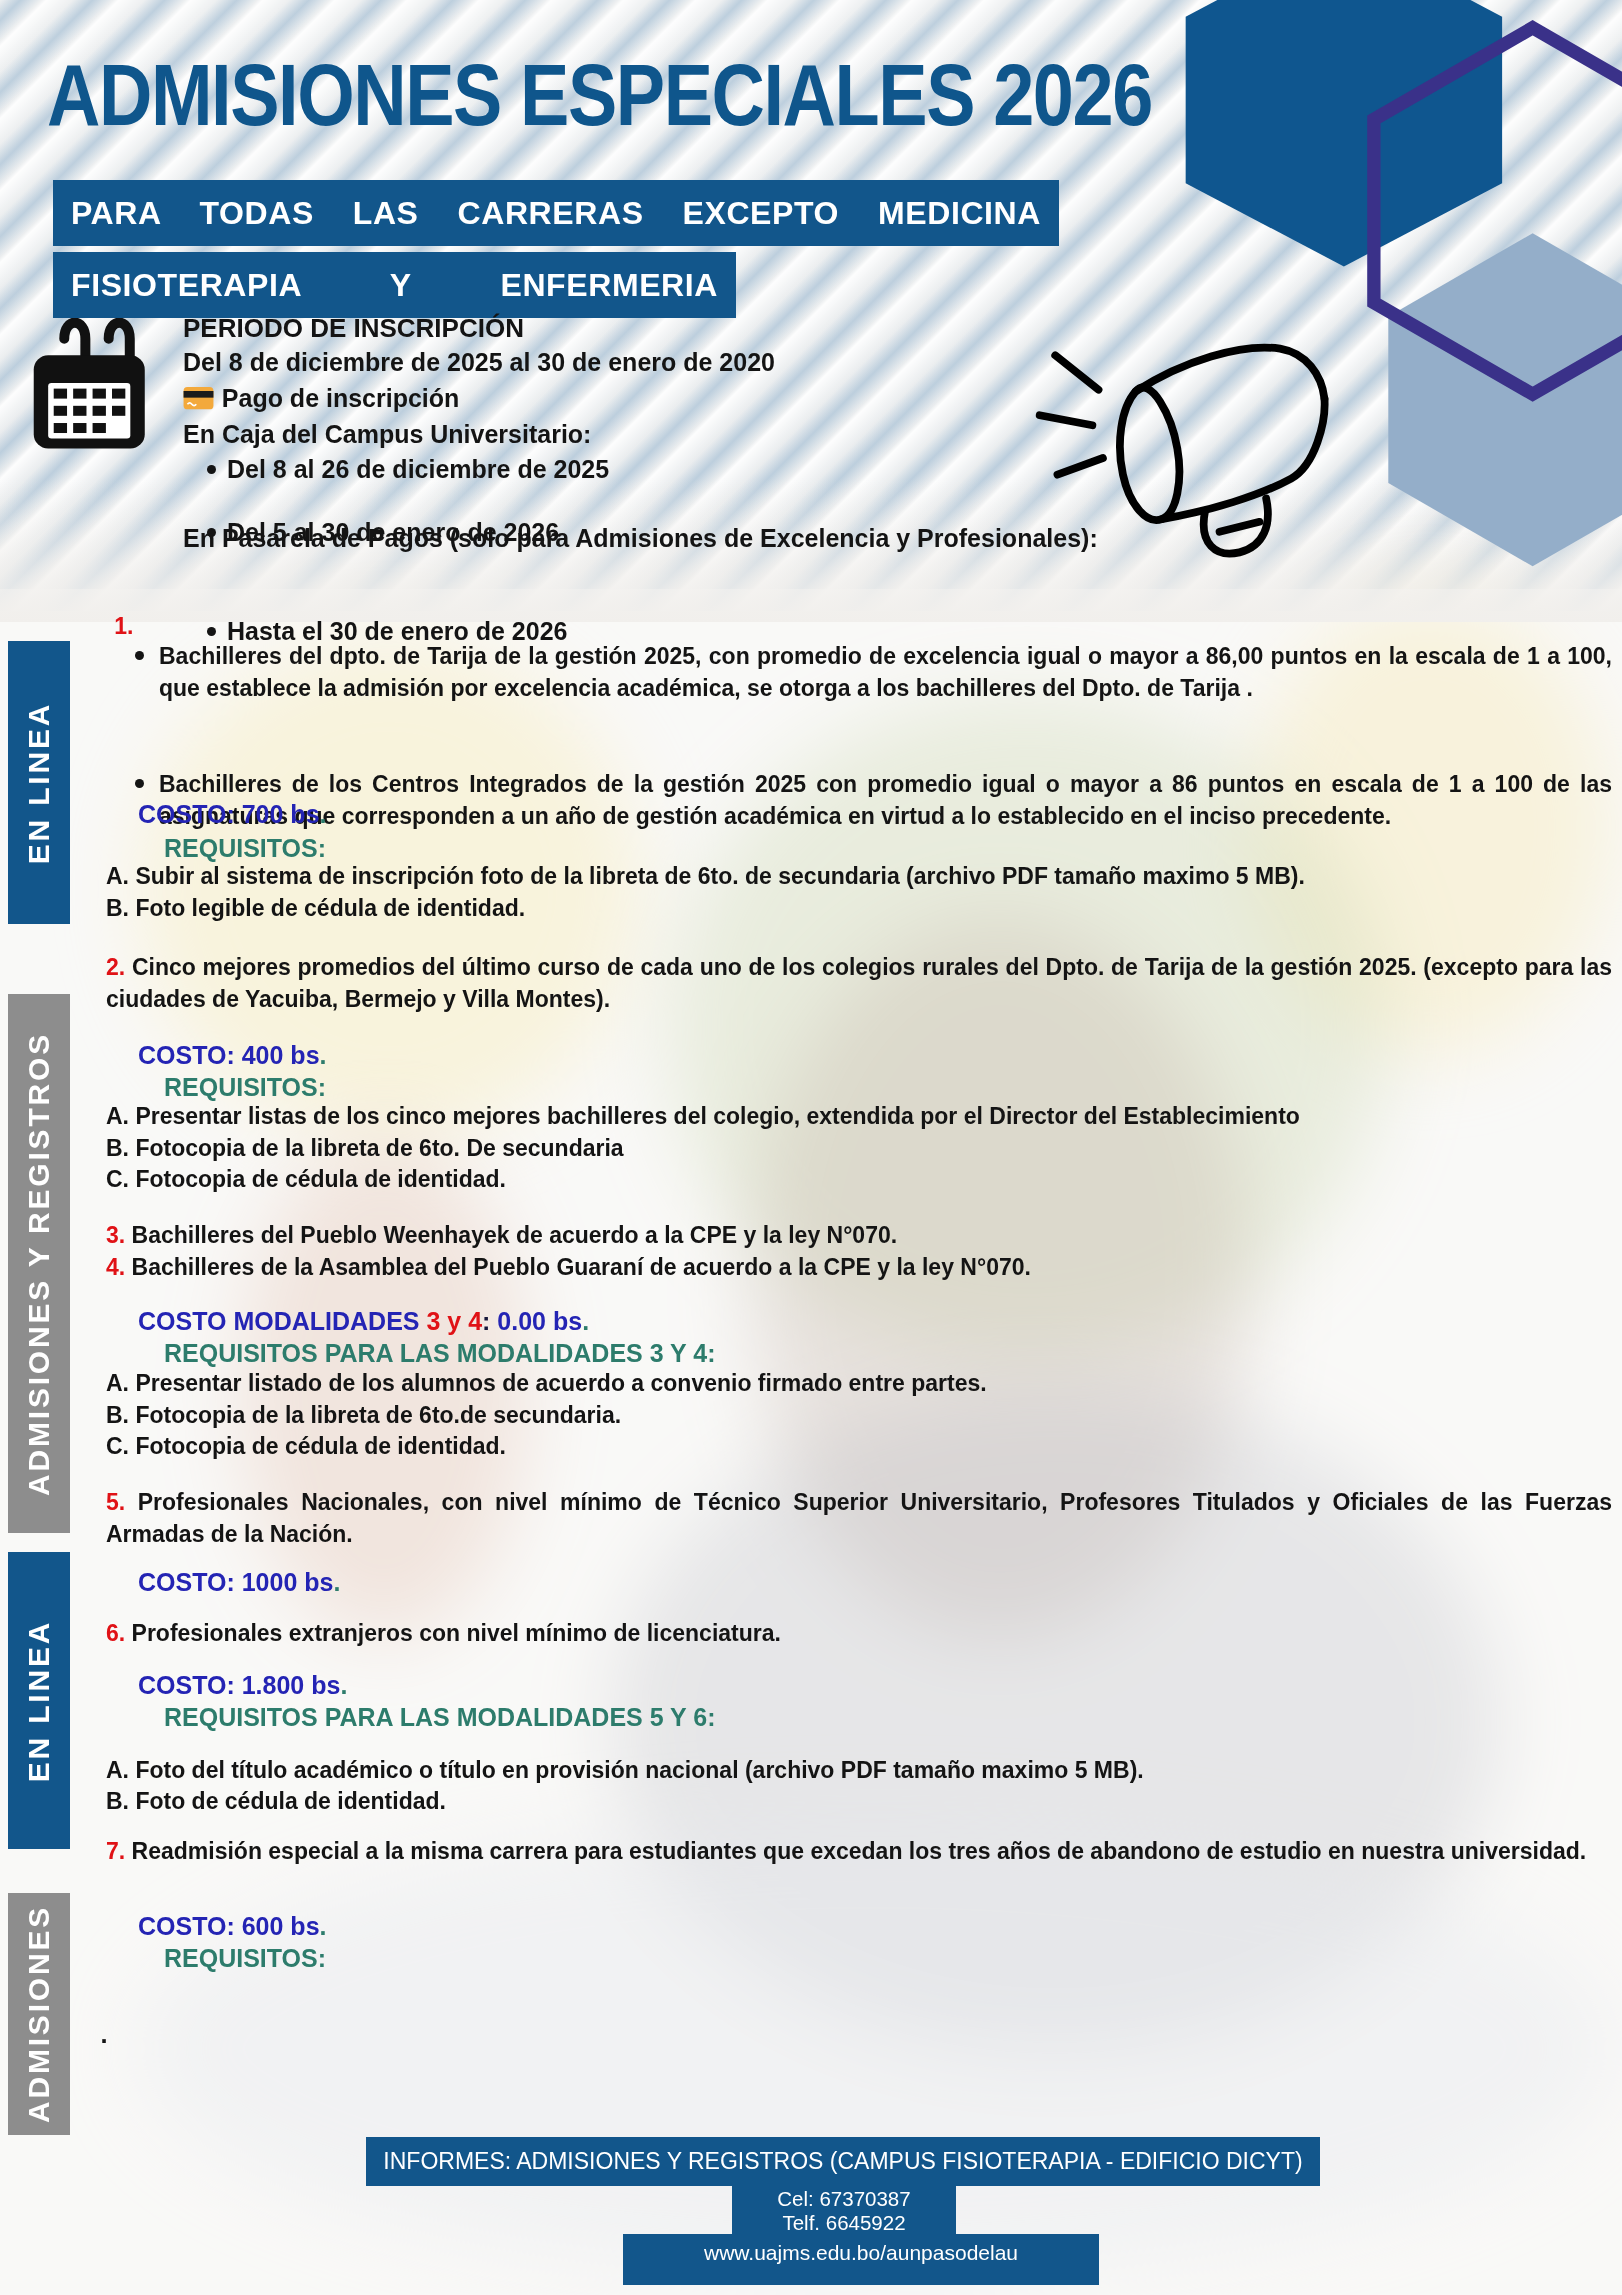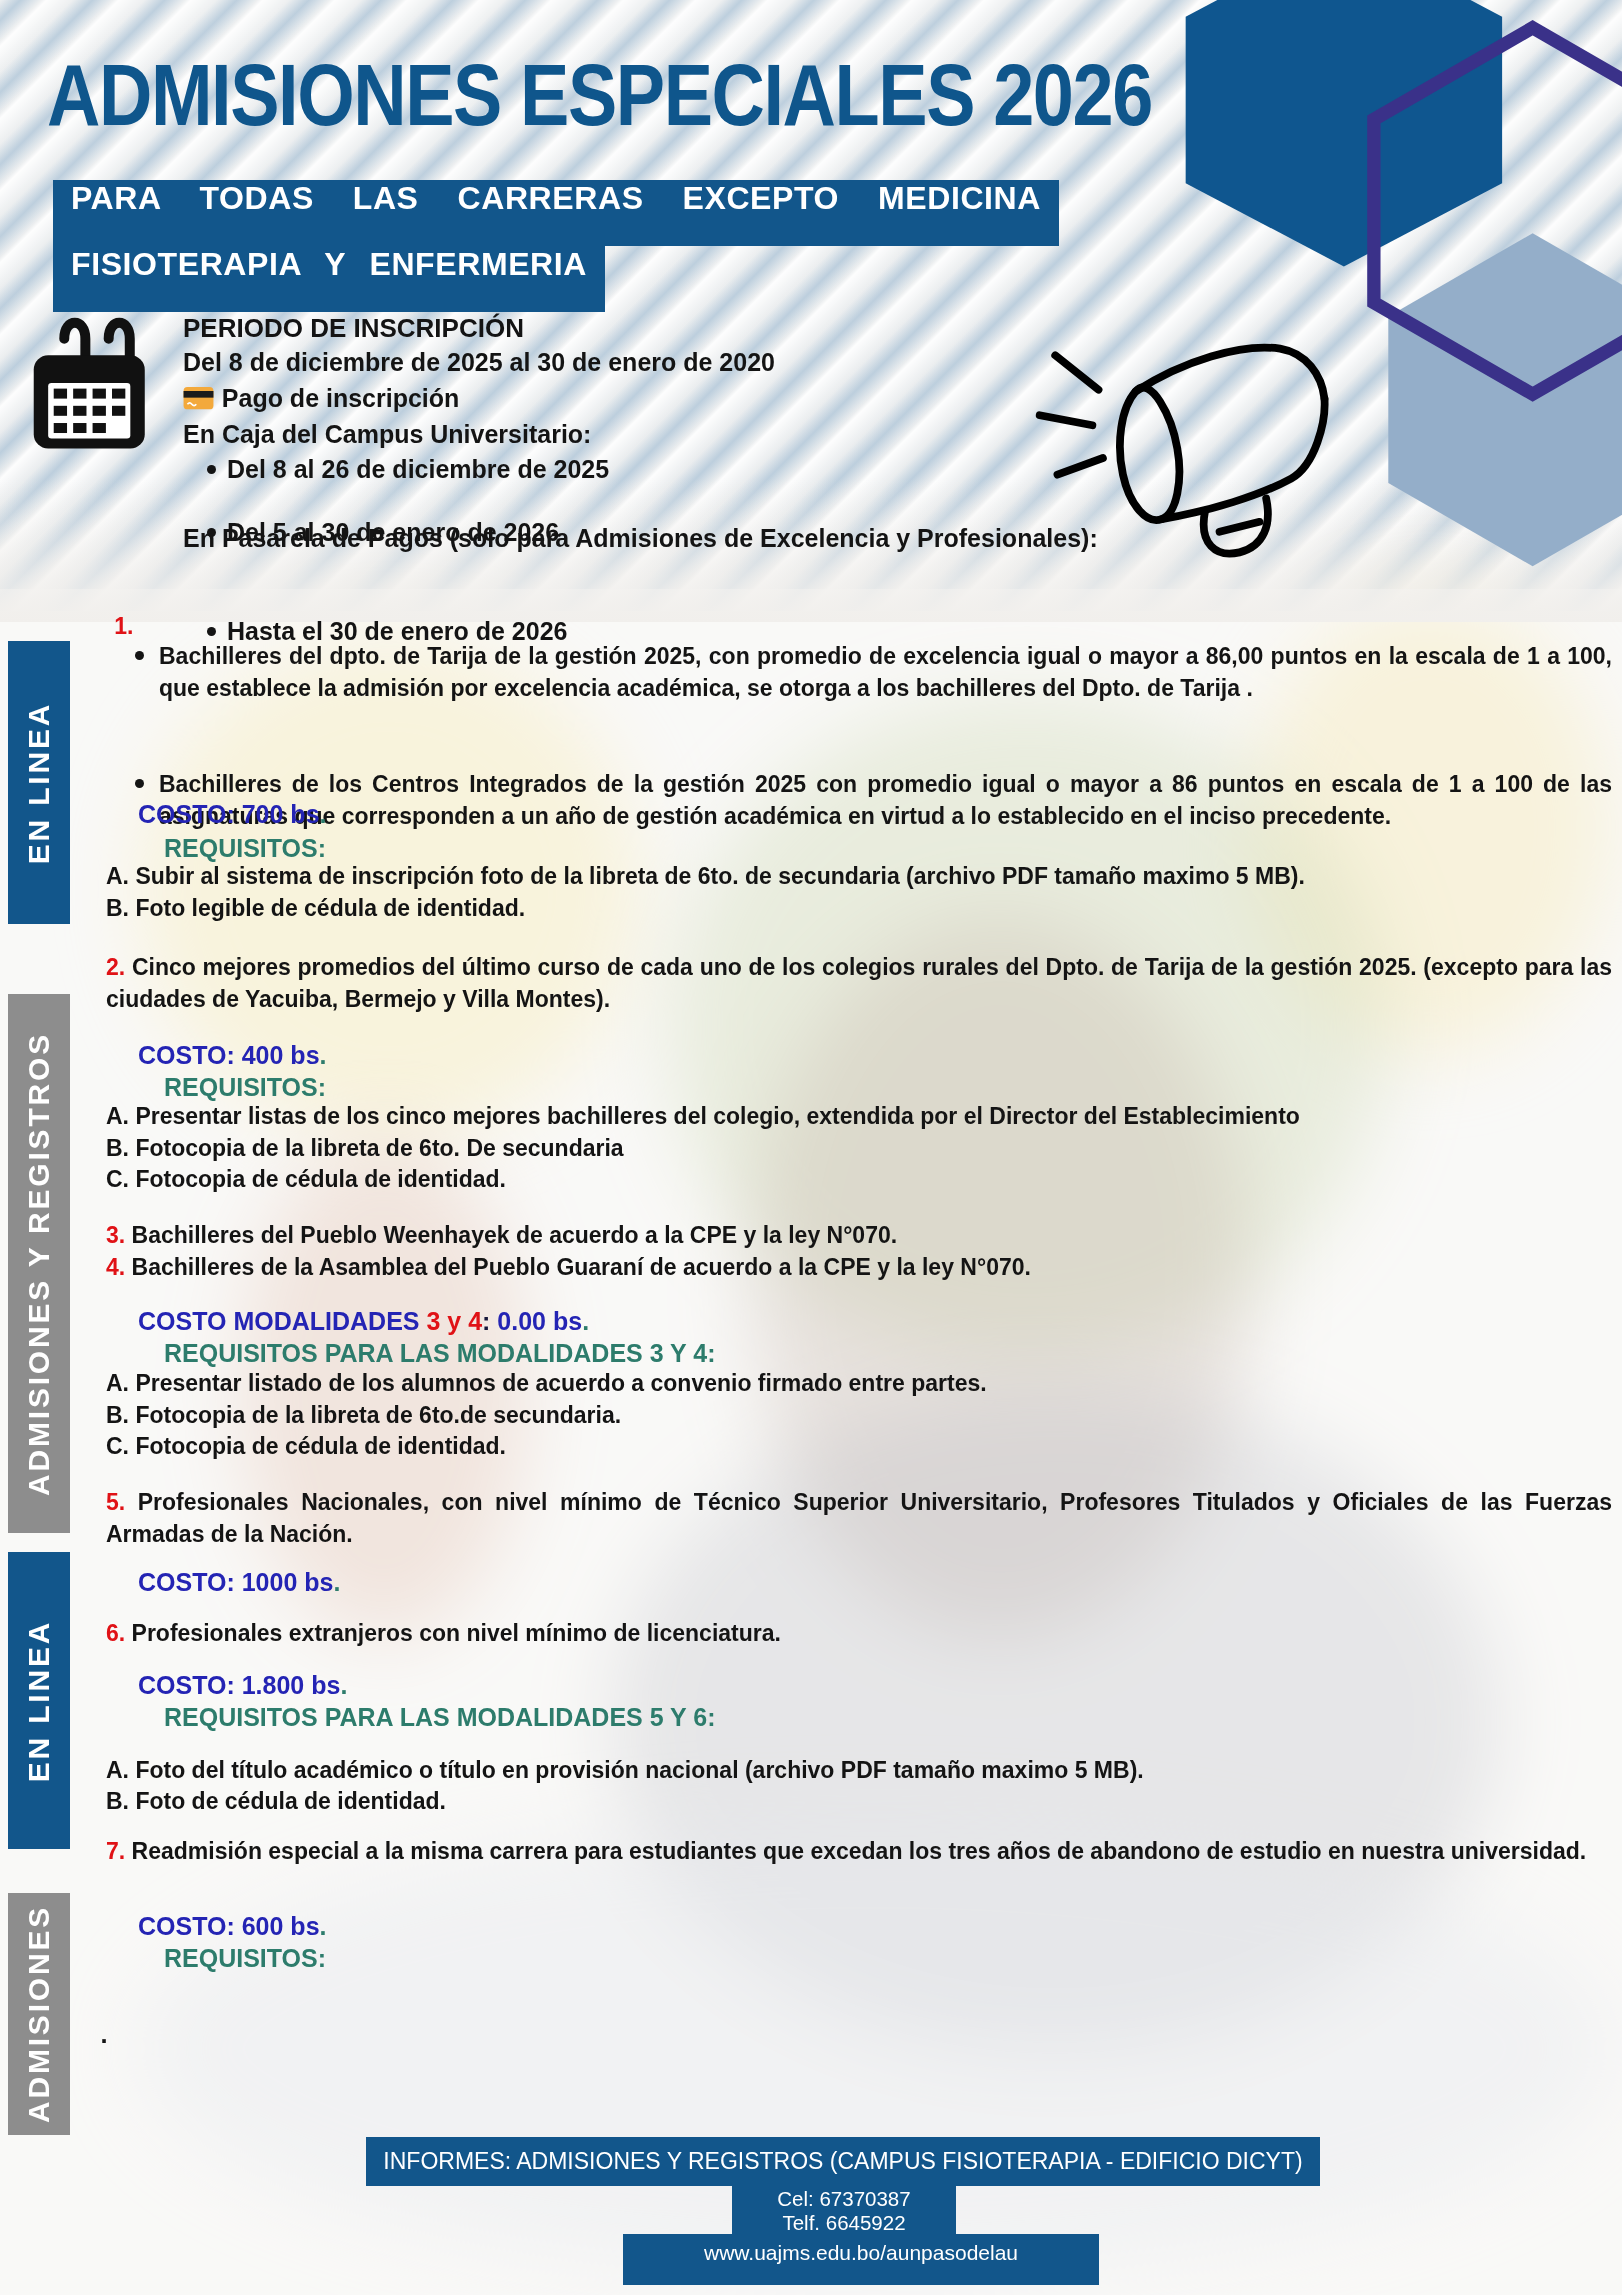--- a/index.html
+++ b/index.html
@@ -23,24 +23,24 @@
   .blob.dk{left:611px;top:1388px;width:888px;height:666px;background:rgba(90,95,115,.25);}
   .blob.lt{left:139px;top:1821px;width:1471px;height:455px;background:rgba(206,210,220,.42);}
   .bg-wash{position:absolute;left:0;top:589px;width:1623px;height:1707px;background:rgba(255,255,255,.5);}
   
   svg.decor{position:absolute;left:0;top:0;pointer-events:none;}
   
   .title{position:absolute;left:47px;top:51px;margin:0;font-size:88px;line-height:1.0;
     font-weight:bold;letter-spacing:-1.7px;color:#0f568c;white-space:nowrap;
     transform:scaleX(.84);transform-origin:left center;}
   .banner{position:absolute;background:#12568b;color:#fff;font-weight:bold;
-    font-size:32px;display:flex;padding:0 18px;box-sizing:border-box;}
+    font-size:32px;display:flex;align-items:center;padding:0 18px;box-sizing:border-box;}
   .banner .jl{width:100%;text-align:justify;text-align-last:justify;letter-spacing:0.6px;}
   .banner1{left:53px;top:180px;width:1006px;height:66px;}
-  .banner2{left:53px;top:246px;width:552px;height:66px;}
+  .banner2{left:53px;top:252px;width:683px;height:66px;}
   
   .periodo{position:absolute;left:167px;top:311px;width:972px;color:#141414;font-weight:bold;}
   .p-row{position:absolute;left:16px;white-space:nowrap;font-size:25px;}
   .p-title{top:1.7px;font-size:26px;}
   .p-date{top:37px;}
   .p-pago{top:73px;}
   .p-caja{top:109px;}
   .p-b1{top:144px;}
   .p-b2{top:178px;}
   .p-pasa{top:213px;}

